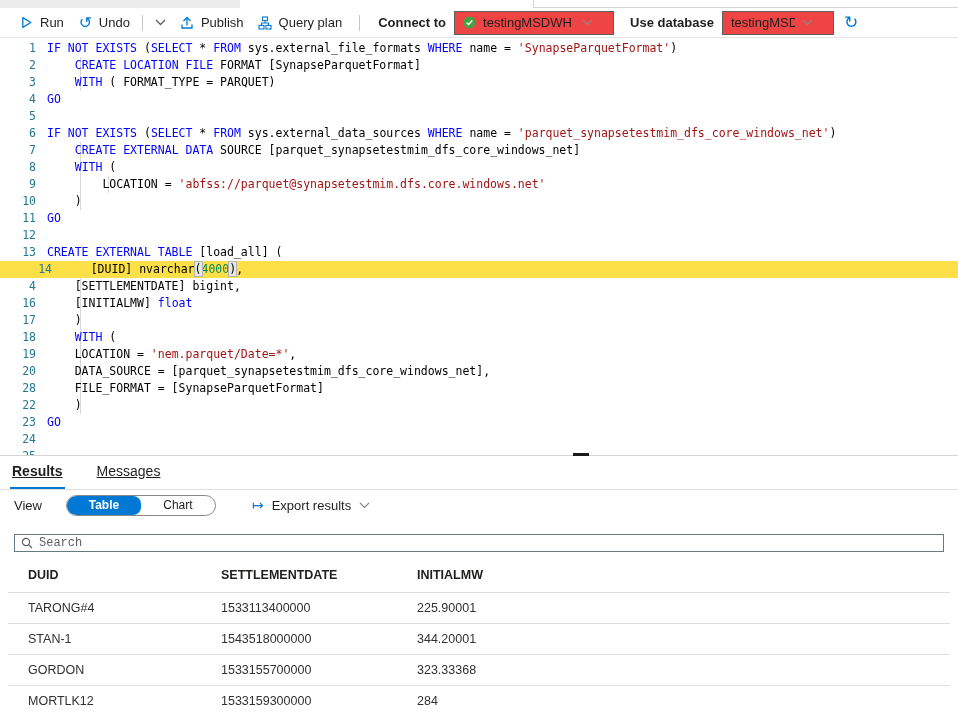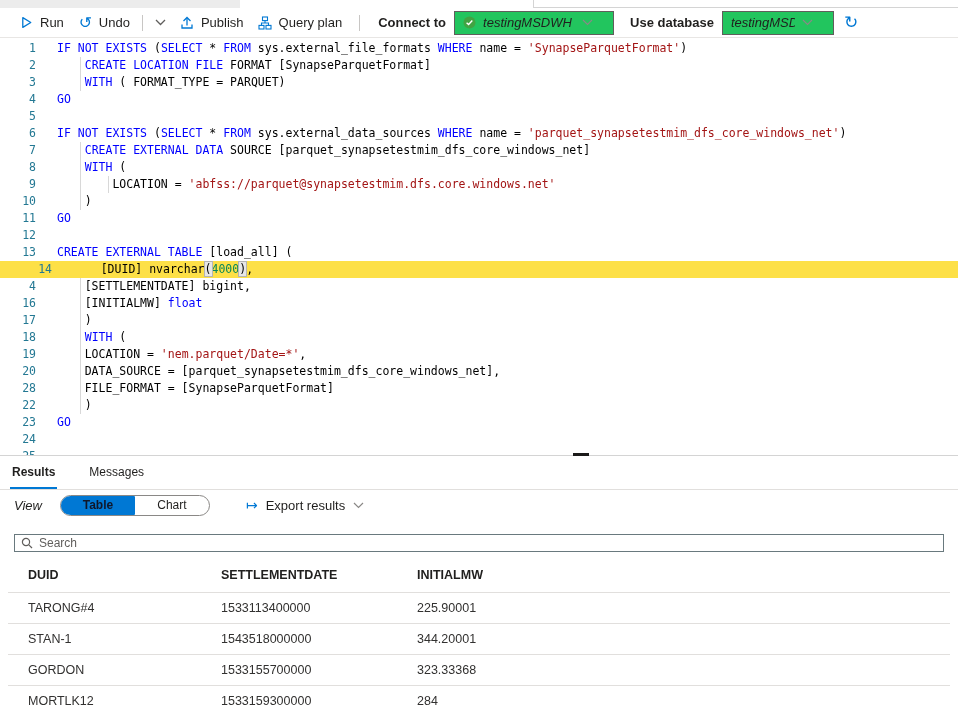--- a/index.html
+++ b/index.html
@@ -14,64 +14,64 @@
 
   
   .toolbar { height:30px; border-bottom:1px solid #e8e6e4; display:flex; align-items:center;
              padding:0 8px 0 12px; font-size:13px; white-space:nowrap; }
   .tb-btn { display:flex; align-items:center; gap:6px; border:none; background:transparent;
             font:inherit; color:#201f1e; padding:0 7px; height:26px; cursor:pointer; }
   .tb-ico { display:inline-flex; align-items:center; justify-content:center; width:15px; height:15px;
             color:#0078d4; font-size:14px; line-height:1; }
   .tb-sep { width:1px; height:16px; background:#c8c6c4; margin:0 5px; }
   .tb-label { font-weight:bold; margin:0 8px; }
-  .dropdown { display:flex; align-items:center; border:1px solid #605e5c; background:#22c55e;
-              height:24px; padding:0 20px 0 8px; gap:7px; cursor:pointer;font-style:italic; }
+  .dropdown { display:flex; align-items:center; border:1px solid #605e5c; background:#ef4444;
+              height:24px; padding:0 20px 0 8px; gap:7px; cursor:pointer; }
   .dropdown.wide { width:160px; }
   .dropdown.narrow { width:112px; }
   .dropdown .dd-val { flex:1; font-size:13px; color:#201f1e; overflow:hidden; }
   .refresh-ico { color:#0078d4; font-size:17px; margin-left:10px; background:none; border:none; cursor:pointer; }
 
   
   .editor { position:relative; height:417px; overflow:hidden; background:#fff;
             font-family:"DejaVu Sans Mono", monospace; font-size:11.5px; }
   .editor-lines { position:absolute; left:0; top:2px; right:0; }
   .code-line { display:flex; height:17px; line-height:17px; white-space:pre; }
   .code-line.current { background:#fde047;padding-left:16px; }
   .gutter { width:36px; text-align:right; color:#237893; flex:none; user-select:none; }
-  .code-content { margin-left:21px; color:#000; }
+  .code-content { margin-left:11px; color:#000; }
   .tok-k { color:#0000ff; }
   .tok-s { color:#a31515; }
   .tok-n { color:#098658; }
   .tok-b { background:#e6e6e6; outline:1px solid #b4b4b4; }
   .indent-guide { position:absolute; width:1px; background:#d8d8d8; }
 
   
   .panel-divider { position:relative; height:1px; background:#d4d4d4; }
   .panel-divider .grip { position:absolute; left:573px; top:-2px; width:16px; height:3px; background:#1b1a19; cursor:ns-resize; }
 
   
   .results-tabs { display:flex; align-items:flex-end; height:34px; border-bottom:1px solid #e1dfdd;
                   padding-left:10px; gap:30px; }
-  .rtab { font-size:12px; padding:6px 2px 8px 2px; cursor:pointer; border-bottom:2px solid transparent; color:#201f1e; }
+  .rtab { font-size:14px; padding:6px 2px 8px 2px; cursor:pointer; border-bottom:2px solid transparent; color:#201f1e;text-decoration:underline; }
   .rtab.active { font-weight:bold; border-bottom:2px solid #0078d4; }
 
   .view-row { display:flex; align-items:center; height:30px; padding-left:14px; font-size:13px; }
-  .view-label { margin-right:18px;font-style:italic; }
+  .view-label { margin-right:24px; }
   .seg-toggle { display:flex; width:150px; height:21px; border:1px solid #8a8886; border-radius:11px;
                 overflow:hidden; background:#fff; }
   .seg { flex:1; display:flex; align-items:center; justify-content:center; font-size:12px;
          background:transparent; border:none; font-family:inherit; cursor:pointer; color:#201f1e; }
-  .seg.selected { background:#0078d4; color:#0f172a; font-weight:bold; border-radius:1px; }
+  .seg.selected { background:#0078d4; color:#ffffff; font-weight:bold; border-radius:8px; }
   .export-btn { display:flex; align-items:center; gap:8px; margin-left:36px; background:none; border:none;
                 font:inherit; font-size:13px; cursor:pointer; color:#201f1e; }
   .export-ico { color:#0078d4; font-size:14px; }
 
   .search-wrap { margin:14px 14px 0 14px; }
-  .search-box { display:flex; align-items:center; height:18px; border:1px solid #69797e; padding:0 6px; gap:6px; }
+  .search-box { display:flex; align-items:center; height:18px; border:1px solid #69797e; padding:0 6px; gap:6px;font-family:Liberation Mono, monospace; }
   .search-box input { border:none; outline:none; flex:1; font-size:12px; font-family:inherit; color:#201f1e; }
   .search-box input::placeholder { color:#605e5c; }
 
   .results-table { margin:2px 8px 0 8px; border-collapse:collapse; width:942px; table-layout:fixed; font-size:12.5px; }
   .results-table th { text-align:left; font-weight:bold; color:#201f1e; padding:14px 0 10px 0; border-bottom:1px solid #e1dfdd; }
   .results-table td { color:#323130; padding:8px 0; border-bottom:1px solid #e1dfdd; }
   .results-table th:first-child, .results-table td:first-child { padding-left:20px; width:213px; }
   .results-table th:nth-child(2), .results-table td:nth-child(2) { width:196px; }
 
   svg { display:block; }

